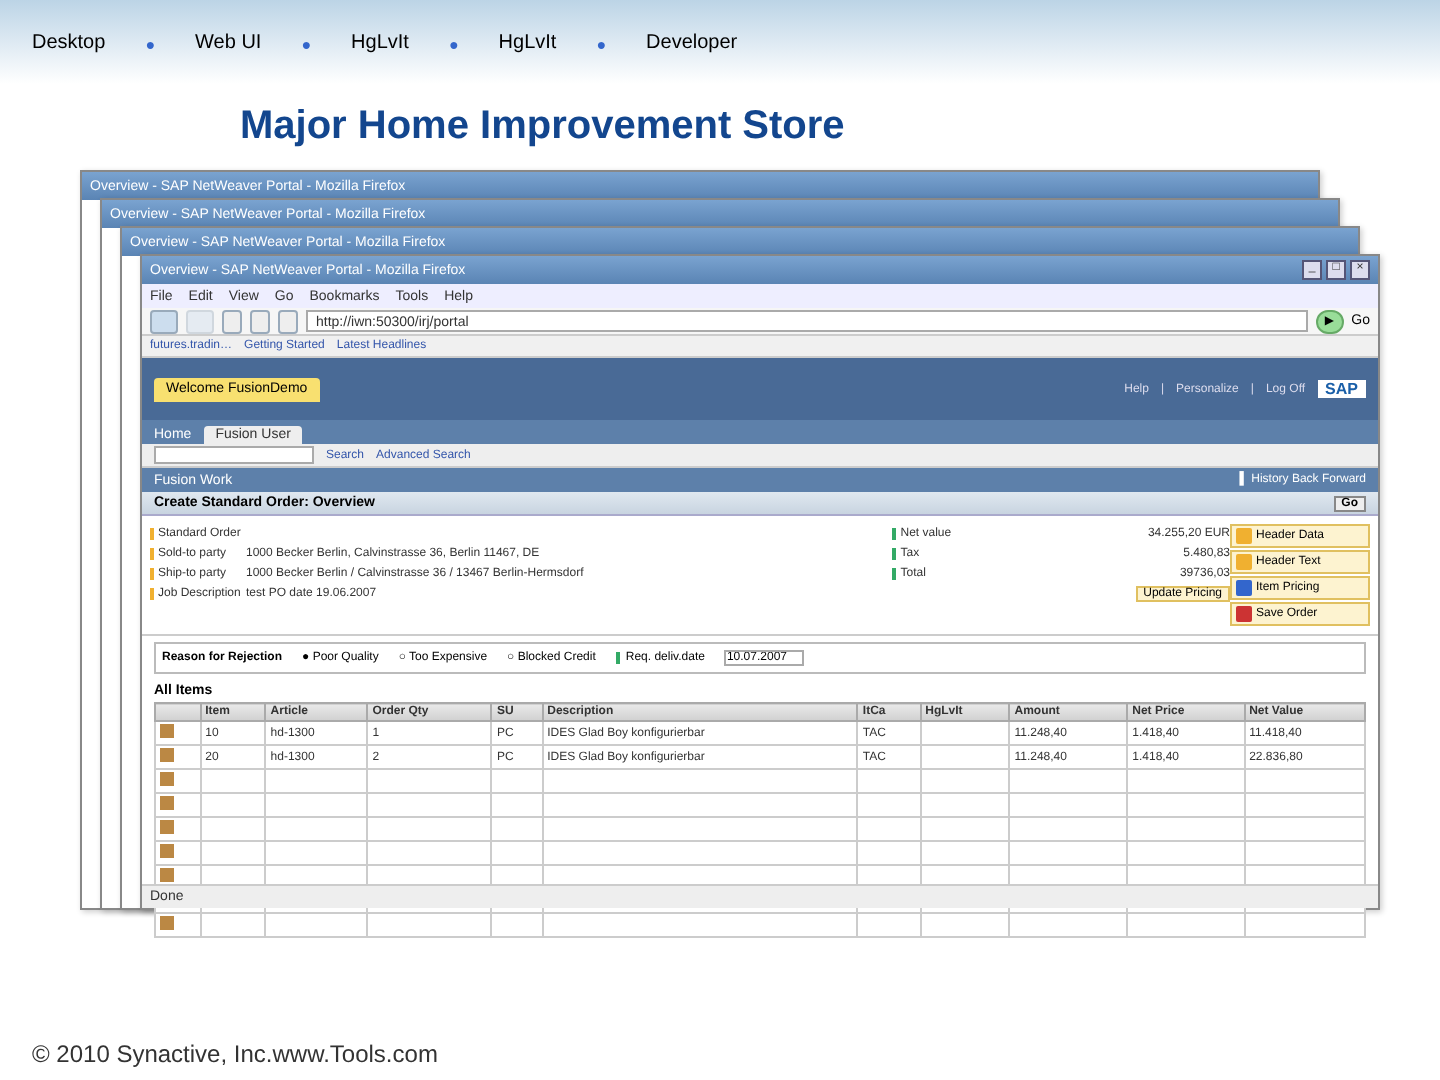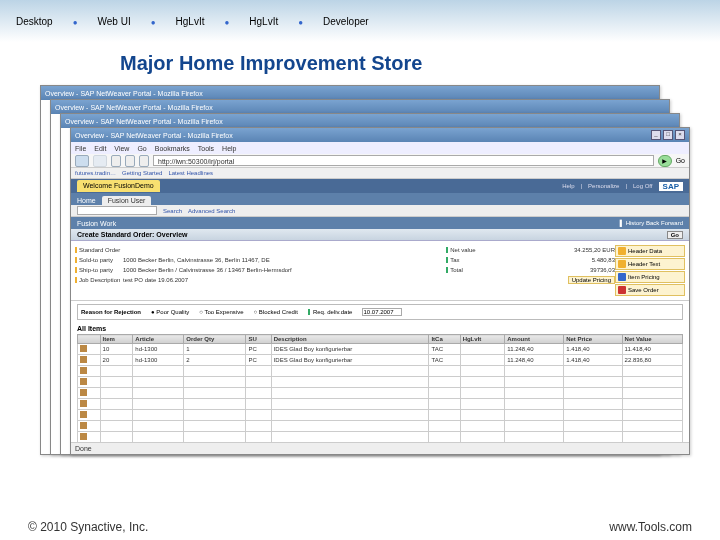--- a/index.html
+++ b/index.html
@@ -19,21 +19,21 @@
 .w4{left:30px;top:42px;width:620px;height:328px}
 .titlebar{height:14px;background:linear-gradient(#7aa3d0,#5a84b4);display:flex;align-items:center;padding:0 4px;color:#fff;font-size:7px;justify-content:space-between}
 .titlebar .icons{display:flex;gap:2px}
 .titlebar .icons span{width:10px;height:10px;background:#dde;border:1px solid #557;font-size:6px;text-align:center;color:#333}
 .menubar{height:12px;background:#eef;display:flex;gap:8px;padding:0 4px;font-size:7px;color:#333;align-items:center}
 .toolbar{height:14px;background:#f6f6f6;border-bottom:1px solid #ccc;display:flex;align-items:center;gap:4px;padding:0 4px;font-size:7px}
 .toolbar .nav-arrow{width:14px;height:12px;background:#cde;border:1px solid #9ab;border-radius:2px}
 .toolbar .url{flex:1;height:11px;background:#fff;border:1px solid #aaa;padding:0 4px;font-size:7px;line-height:11px;color:#333}
 .toolbar .go{width:14px;height:12px;background:#9d9;border:1px solid #6a6;border-radius:6px;font-size:6px;text-align:center;line-height:10px}
 .bookmarkbar{height:11px;background:#f0f0f0;border-bottom:1px solid #ccc;display:flex;gap:6px;align-items:center;padding:0 4px;font-size:6px;color:#35a}
-.tabstrip{height:14px;background:#496a96;display:flex;align-items:center;justify-content:space-between;padding:0 6px}
+.tabstrip{height:31px;background:#496a96;display:flex;align-items:center;justify-content:space-between;padding:0 6px}
 .welcome-tab{background:#f8e070;height:12px;padding:0 6px;font-size:7px;line-height:12px;color:#000;border-radius:2px 2px 0 0}
 .sap-links{display:flex;gap:6px;font-size:6px;color:#dde;align-items:center}
 .sap-logo{background:#fff;color:#1a5fa8;font-weight:bold;padding:0 4px;font-size:8px}
 .navstrip{height:12px;background:#5d80aa;display:flex;align-items:end}
 .tab{font-size:7px;padding:1px 6px;color:#fff}
 .tab.active{background:#eee;color:#333;border-radius:2px 2px 0 0}
 .searchbar{height:12px;background:#eee;display:flex;align-items:center;gap:6px;padding:0 6px;font-size:6px;color:#35a;border-bottom:1px solid #ccc}
 .searchbox{width:80px;height:9px;border:1px solid #aaa;background:#fff}
 .panel-head{height:12px;background:#5d80aa;color:#fff;font-size:7px;padding:0 6px;display:flex;align-items:center;justify-content:space-between}
 .form-head{height:12px;background:linear-gradient(#e0e8f0,#c8d4e0);font-size:7px;font-weight:bold;padding:0 6px;display:flex;align-items:center;border-bottom:1px solid #aac}
@@ -51,21 +51,21 @@
 .act-icon.blue{background:#36c}
 .reason-box{border:1px solid #bbb;margin:3px 6px;padding:3px;font-size:6px;display:flex;align-items:center;gap:10px}
 .reason-box input{width:40px;height:8px;border:1px solid #aaa;font-size:6px}
 .allitems{margin:2px 6px}
 .allitems-head{font-size:7px;font-weight:bold;padding:2px 0}
 table.items{width:100%;border-collapse:collapse;font-size:6px}
 table.items th{background:linear-gradient(#e8e8e8,#d0d0d0);border:1px solid #aaa;padding:1px 2px;text-align:left;color:#333}
 table.items td{border:1px solid #ccc;padding:1px 2px;height:9px;color:#333;background:#fff}
 table.items tr.empty td{height:9px}
 .row-icon{width:7px;height:7px;background:#b84;display:inline-block}
-.footer{position:absolute;bottom:6px;left:0;right:0;display:flex;justify-content:space-between;padding:0 28px;font-size:12px;color:#333}
+.footer{position:absolute;bottom:6px;left:0;right:0;display:flex;justify-content:flex-start;padding:0 16px;font-size:12px;color:#333}
 .footer .url{color:#333}
 .done{position:absolute;bottom:0;left:0;right:0;height:12px;background:#eee;border-top:1px solid #ccc;font-size:7px;padding:0 4px;line-height:12px;color:#333}
 </style>
 </head>
 <body>
 
 <div class="header">
   <div class="nav">
     <span>Desktop</span>
       <span class="bullet">●</span>

